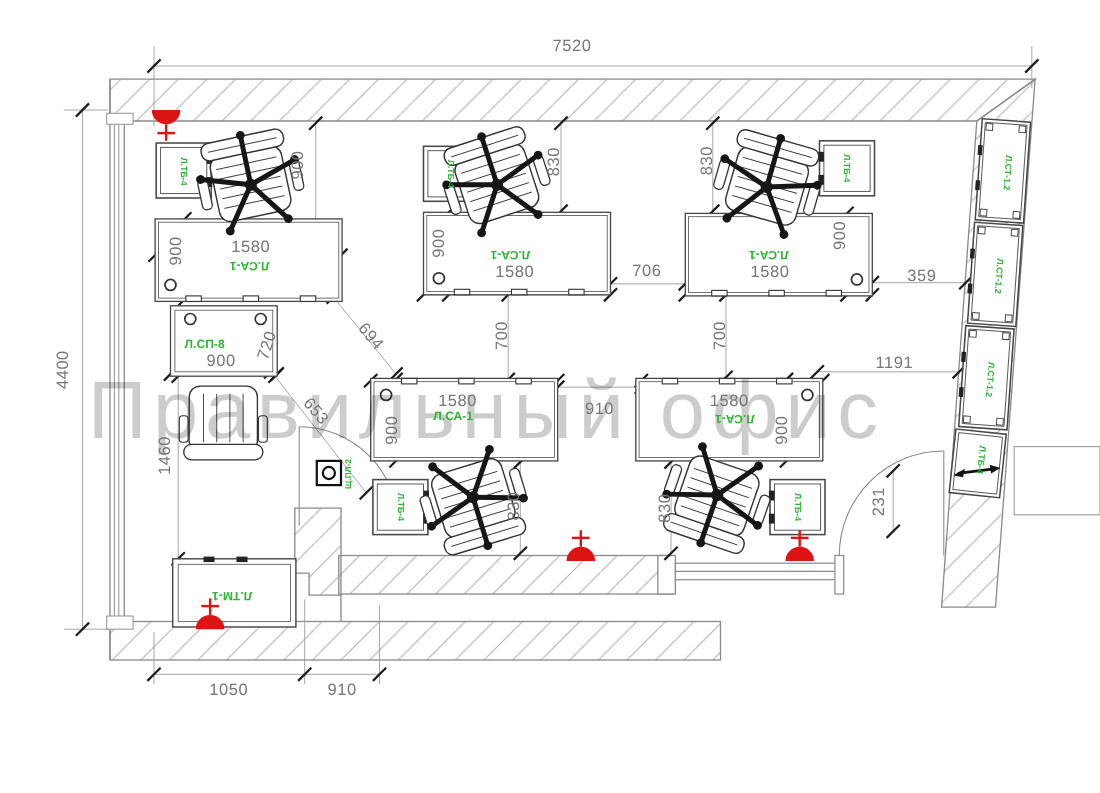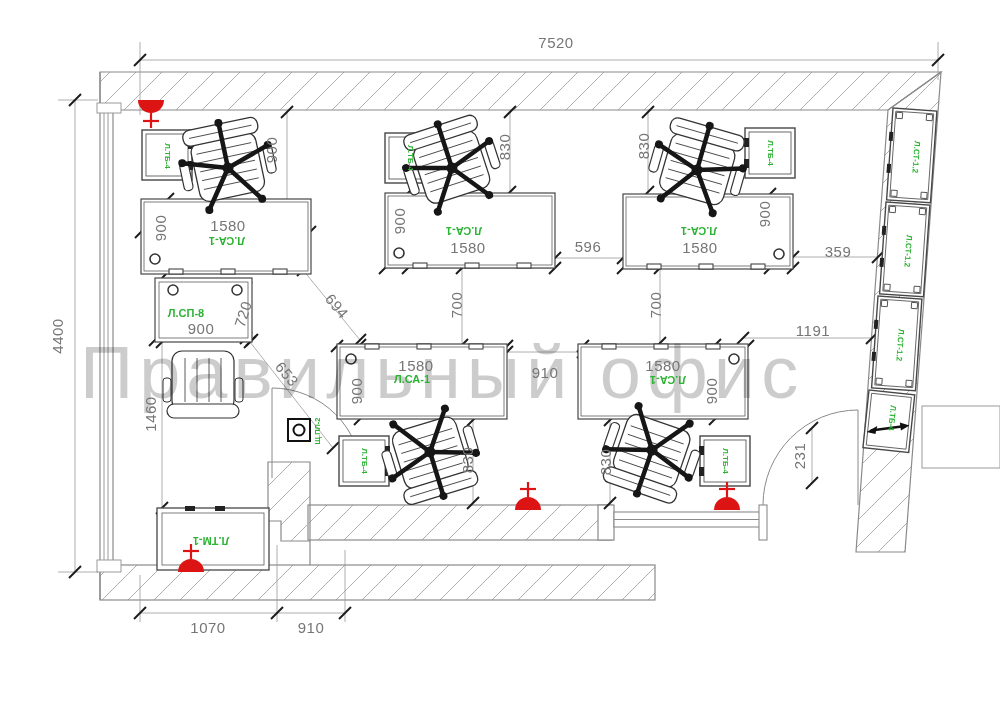--- a/index.html
+++ b/index.html
@@ -296,34 +296,34 @@
   <g>
     <use href="#lightUpSym" transform="translate(151,100) scale(1,-1)"></use>
     <use href="#lightUpSym" transform="translate(528,510)"></use>
     <use href="#lightUpSym" transform="translate(727,510)"></use>
     <use href="#lightUpSym" transform="translate(191,572)"></use>
   </g>
 </svg>
 
 <div class="wm">Правильный офис</div>
 
-<span class="dim" style="left:556px;top:42px">7520</span>
+<span class="dim" style="left:520px;top:42px">7520</span>
 <span class="dim" style="left:57px;top:336px;--r:-90deg">4400</span>
-<span class="dim" style="left:208px;top:627px">1070</span>
+<span class="dim" style="left:208px;top:627px">1050</span>
 <span class="dim" style="left:311px;top:627px">910</span>
 
 <span class="dim" style="left:160px;top:228px;--r:-90deg">900</span>
 <span class="dim" style="left:228px;top:225px">1580</span>
 <span class="dim" style="left:271px;top:150px;--r:-90deg">900</span>
 
 <span class="dim" style="left:399px;top:221px;--r:-90deg">900</span>
 <span class="dim" style="left:468px;top:247px">1580</span>
 <span class="dim" style="left:504px;top:147px;--r:-90deg">830</span>
 <span class="dim" style="left:456px;top:305px;--r:-90deg">700</span>
-<span class="dim" style="left:588px;top:246px">596</span>
+<span class="dim" style="left:588px;top:246px">706</span>
 
 <span class="dim" style="left:643px;top:146px;--r:-90deg">830</span>
 <span class="dim" style="left:700px;top:247px">1580</span>
 <span class="dim" style="left:764px;top:214px;--r:-90deg">900</span>
 <span class="dim" style="left:655px;top:305px;--r:-90deg">700</span>
 <span class="dim" style="left:838px;top:251px">359</span>
 <span class="dim" style="left:813px;top:330px">1191</span>
 
 <span class="dim" style="left:201px;top:328px">900</span>
 <span class="dim" style="left:243px;top:314px;--r:-72deg">720</span>

